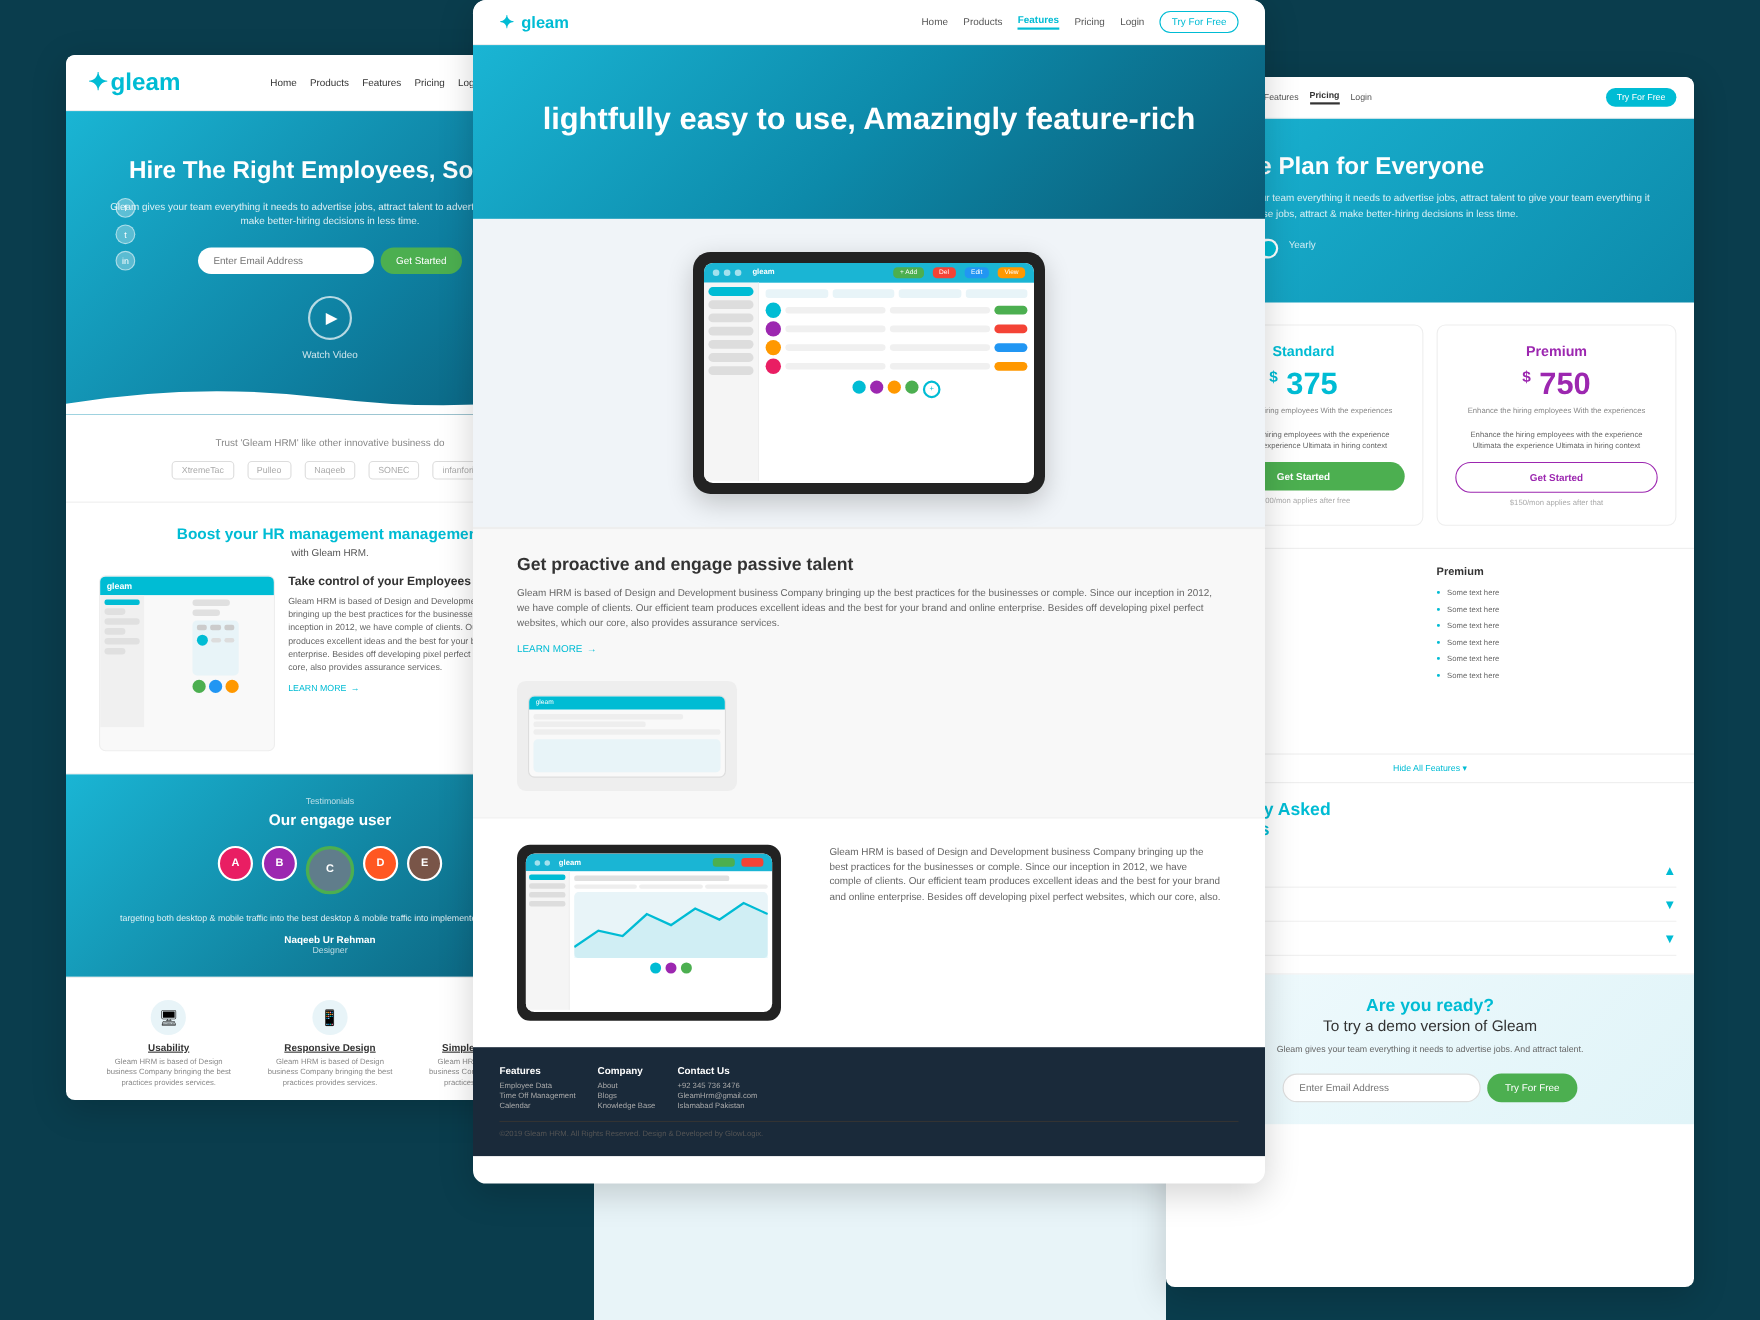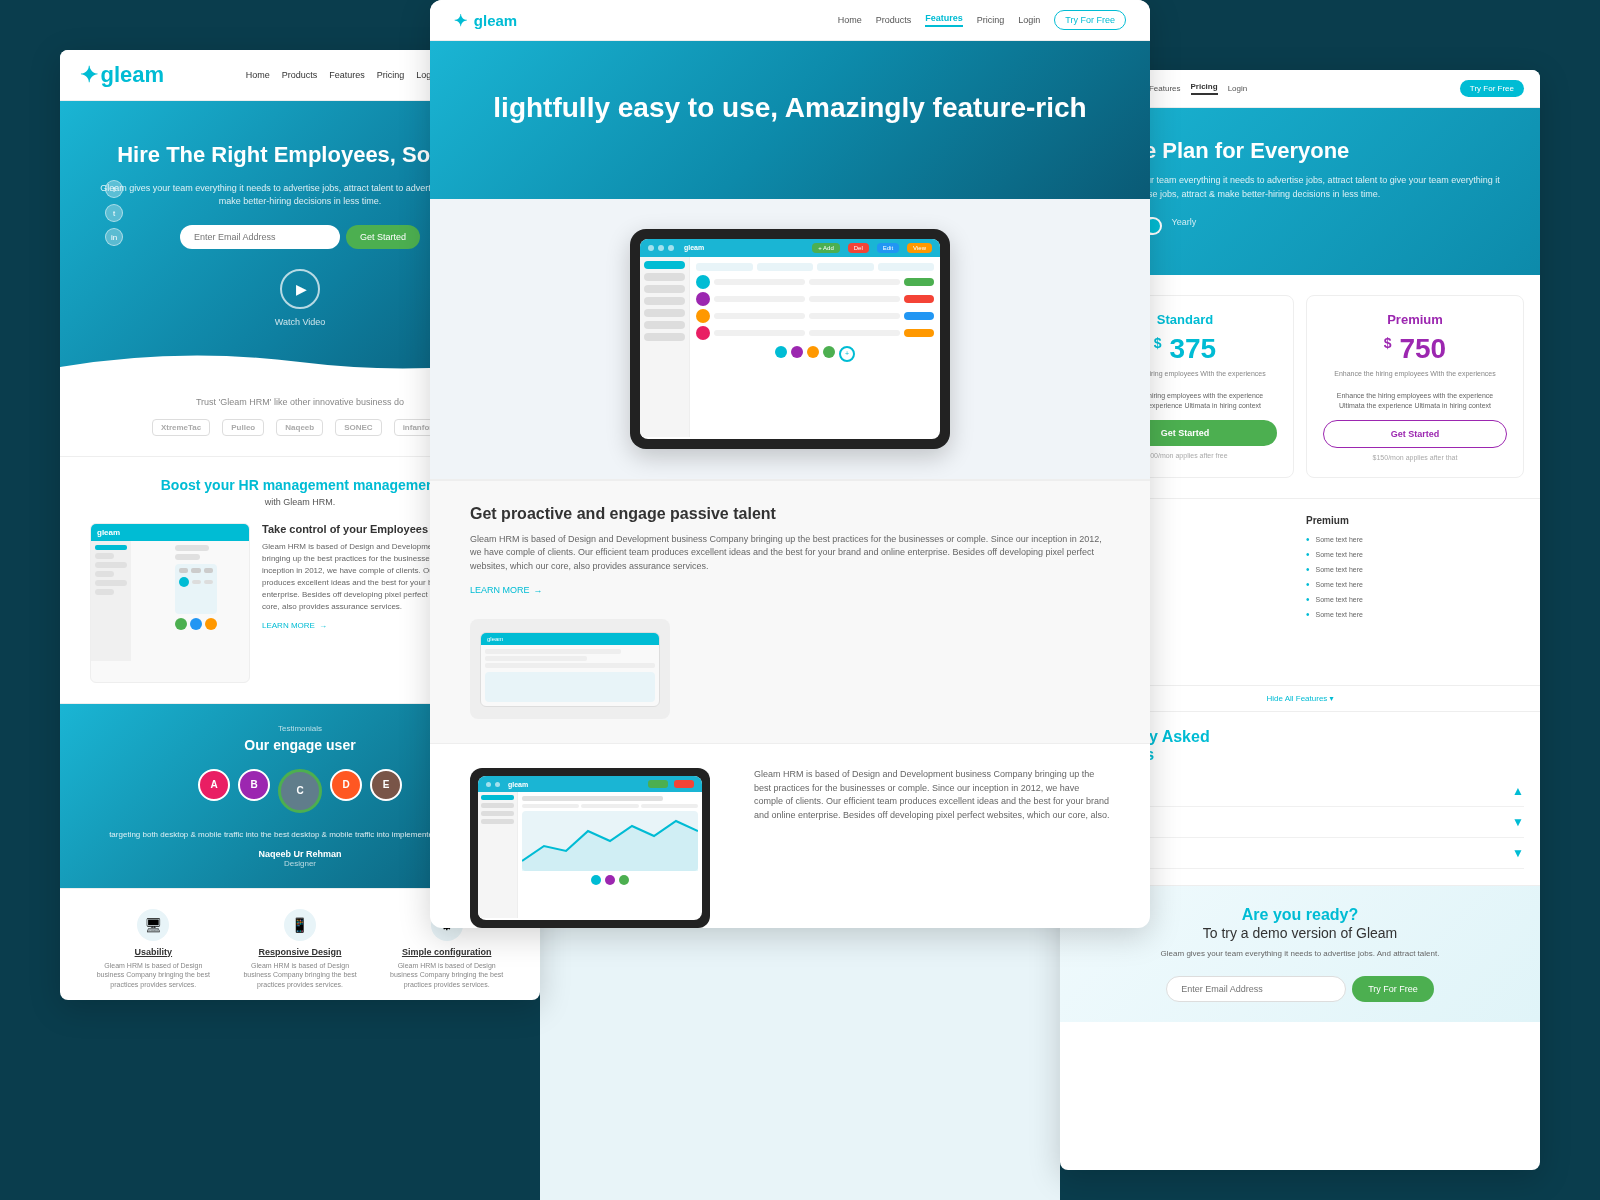--- a/index.html
+++ b/index.html
@@ -170,21 +170,21 @@
     .card-left .trust-logos {
       display: flex;
       gap: 12px;
       justify-content: center;
       align-items: center;
       flex-wrap: wrap;
     }
     .card-left .trust-logos span {
       font-size: 8px;
       color: #aaa;
-      font-weight: 700;
+      font-weight: 400;
       border: 1px solid #ddd;
       padding: 3px 8px;
       border-radius: 4px;
     }
 
     .card-left .boost-section {
       padding: 20px 30px;
       text-align: center;
       border-bottom: 1px solid #eee;
     }
@@ -282,21 +282,21 @@
       font-size: 14px;
     }
     .feat-item h4 { font-size: 9px; color: #333; margin-bottom: 4px; text-decoration: underline; }
     .feat-item p { font-size: 7px; color: #888; line-height: 1.4; }
 
     
     .card-center {
       left: 430px;
       top: 0;
       width: 720px;
-      height: 928px;
+      height: 1076px;
       z-index: 3;
       border-radius: 12px;
     }
     .card-center .nav {
       background: #fff;
       padding: 10px 24px;
       display: flex;
       align-items: center;
       border-bottom: 1px solid #eee;
     }

